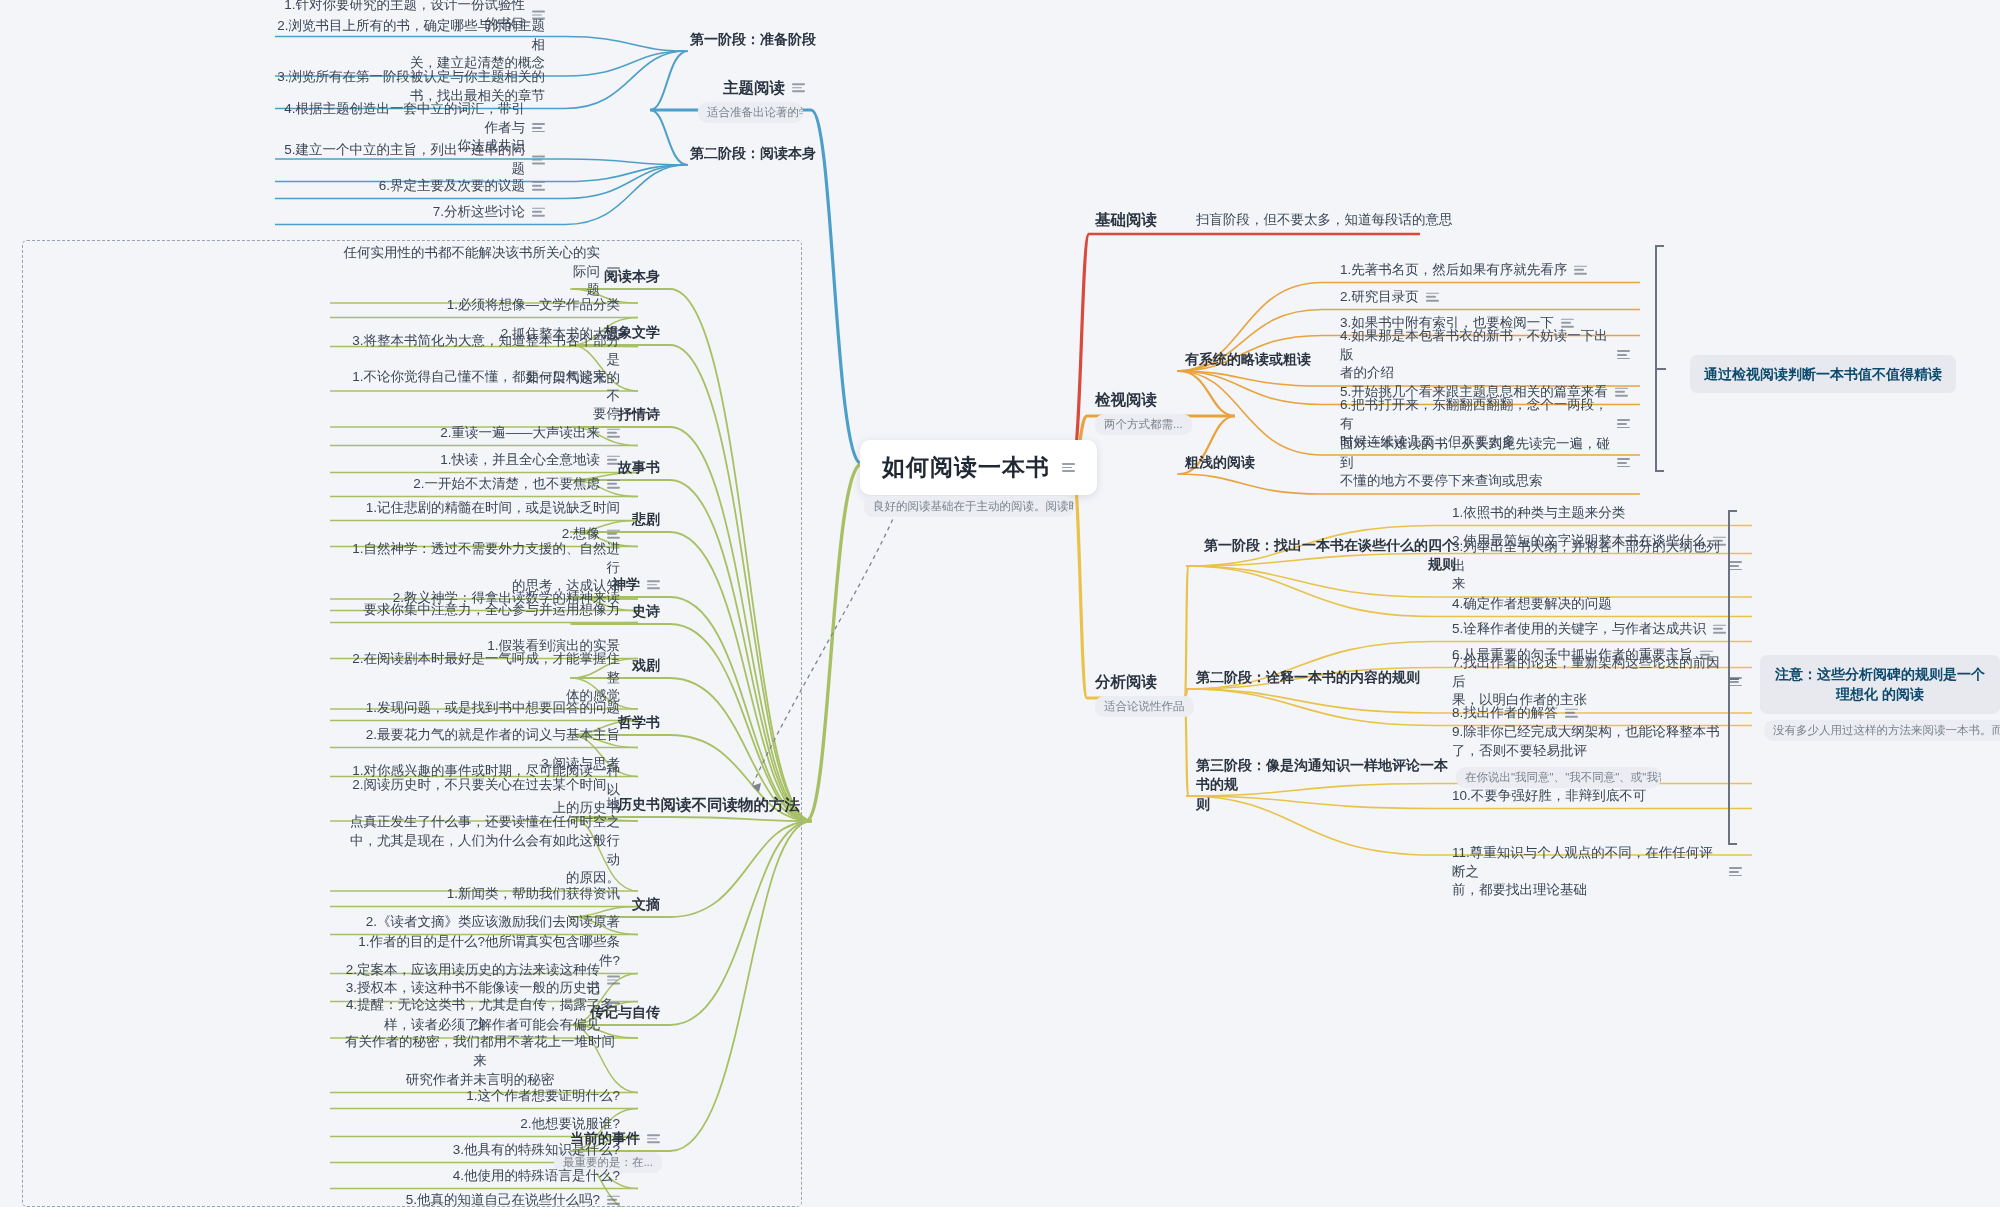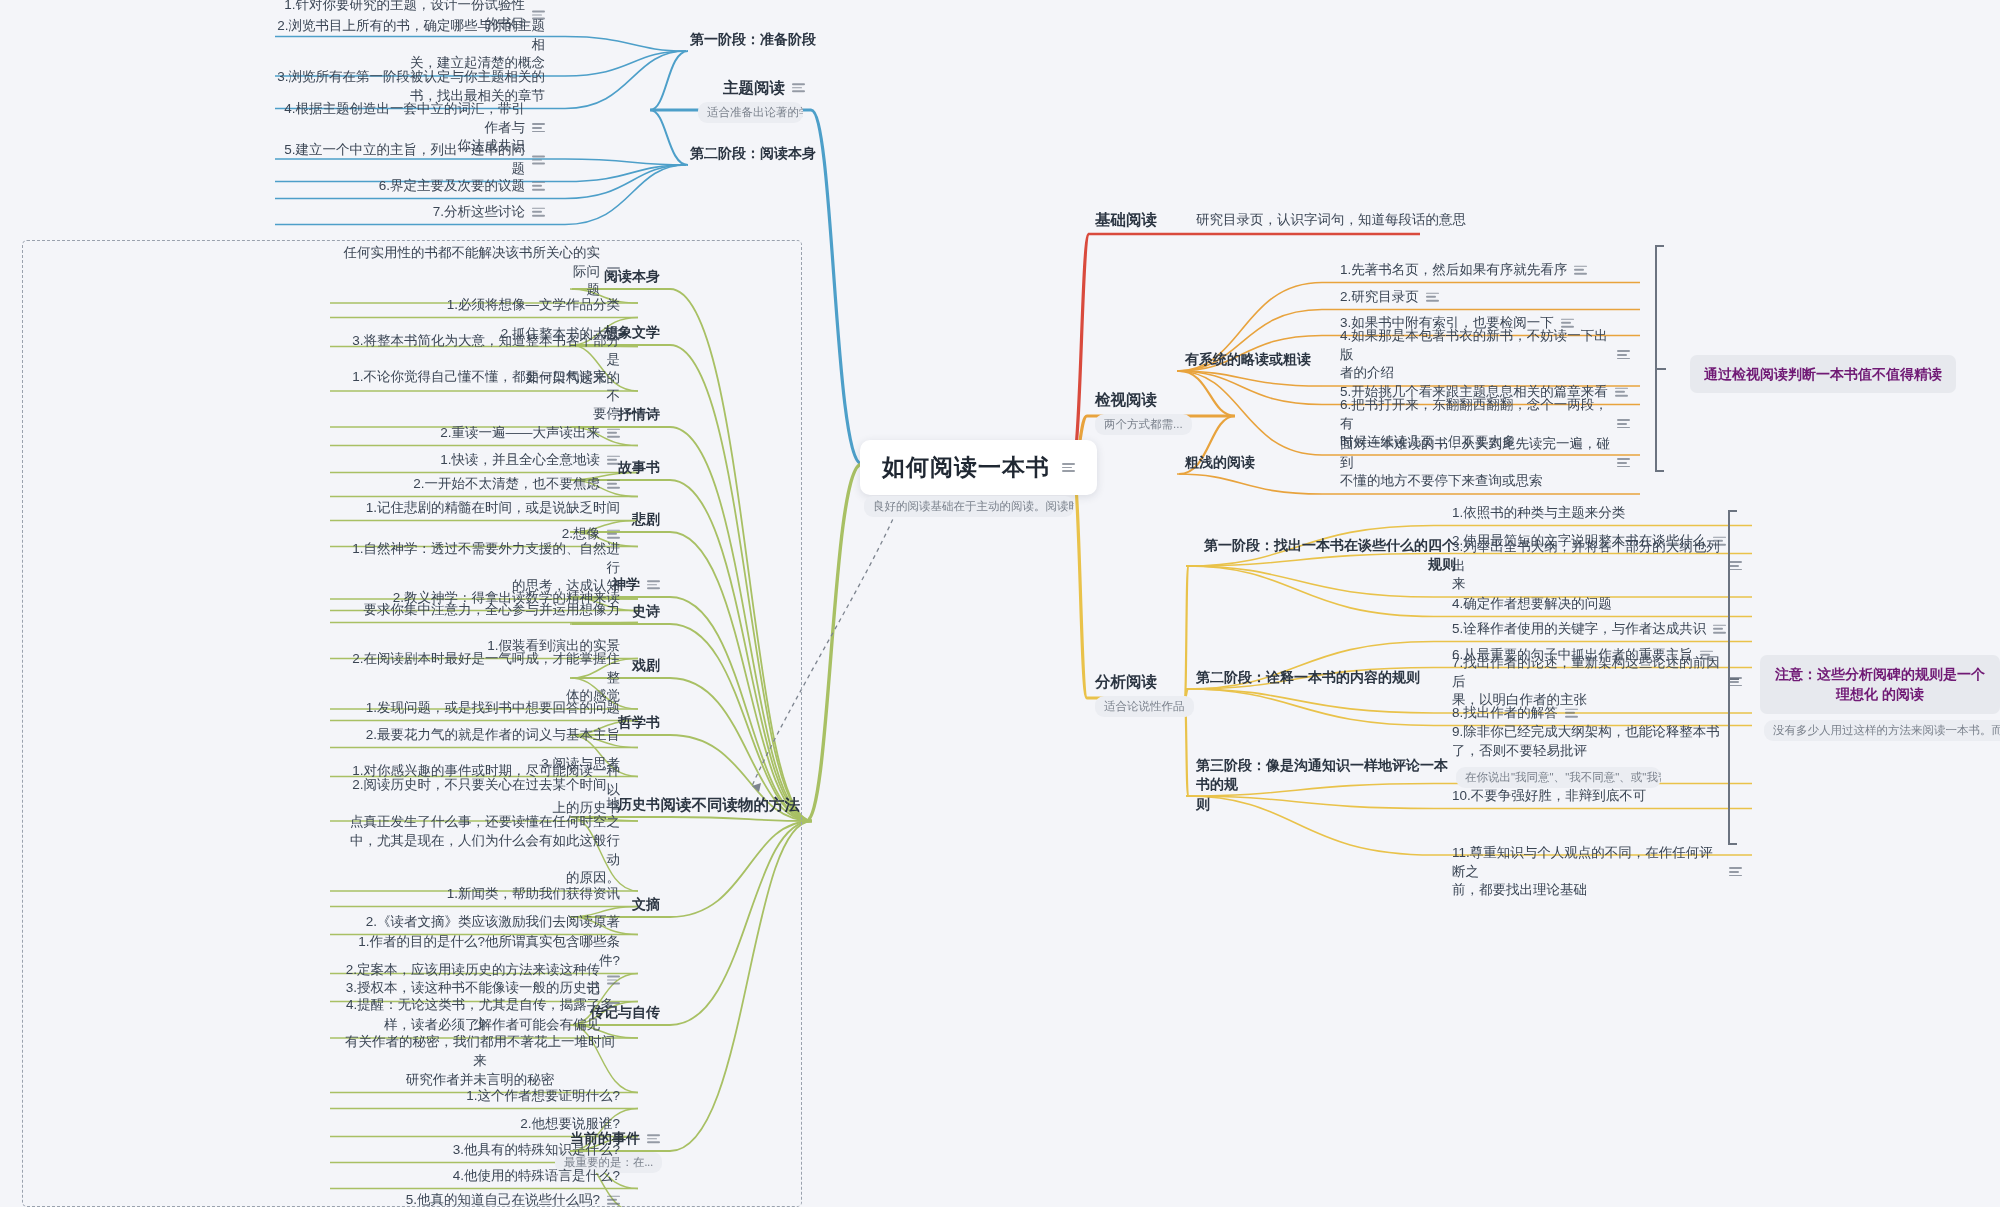--- a/index.html
+++ b/index.html
@@ -53,21 +53,21 @@
   .root .txt{ font-size:23px; font-weight:bold; color:#1f2732; letter-spacing:1px; }
 
   
   .summary{
     position:absolute;
     background:#e7e9ee;
     border-radius:7px;
     padding:9px 14px;
     font-size:14px;
     font-weight:bold;
-    color:#701a75;
+    color:#0c4a6e;
     text-align:center;
     line-height:1.45;
   }
 
   
   .menu-ico{
     display:inline-block; width:13px; height:9px; position:relative; flex:0 0 auto;
     opacity:.62;
   }
   .menu-ico i{ position:absolute; left:0; height:1.5px; background:#5b6472; border-radius:1px; display:block; }
@@ -269,21 +269,21 @@
       <div class="node leaf r" style="right: 1455px; flex-direction: row; top: 45px; transform: translateY(-50%); max-width: 270px;"><span class="txt" style="text-align: right;">2.浏览书目上所有的书，确定哪些与你的主题相
 关，建立起清楚的概念</span></div>
       <div class="node leaf r" style="right: 1455px; flex-direction: row; top: 87px; transform: translateY(-50%); max-width: 270px;"><span class="txt" style="text-align: right;">3.浏览所有在第一阶段被认定与你主题相关的
 书，找出最相关的章节</span></div>
       <div class="node leaf r" style="right: 1455px; flex-direction: row; top: 128px; transform: translateY(-50%); max-width: 270px;"><span class="txt" style="text-align: right;">4.根据主题创造出一套中立的词汇，带引作者与
 你达成共识</span><span class="menu-ico"><i></i><i></i><i></i></span></div>
       <div class="node leaf r" style="right: 1455px; flex-direction: row; top: 160px; transform: translateY(-50%); max-width: 270px;"><span class="txt" style="text-align: right;">5.建立一个中立的主旨，列出一连串的问题</span><span class="menu-ico"><i></i><i></i><i></i></span></div>
       <div class="node leaf r" style="right: 1455px; flex-direction: row; top: 186px; transform: translateY(-50%); max-width: 270px;"><span class="txt" style="text-align: right;">6.界定主要及次要的议题</span><span class="menu-ico"><i></i><i></i><i></i></span></div>
       <div class="node leaf r" style="right: 1455px; flex-direction: row; top: 212px; transform: translateY(-50%); max-width: 270px;"><span class="txt" style="text-align: right;">7.分析这些讨论</span><span class="menu-ico"><i></i><i></i><i></i></span></div>
       <div class="node topic-label" style="left: 1095px; top: 220px; transform: translateY(-50%);"><span class="txt">基础阅读</span></div>
-      <div class="node leaf" style="left: 1196px; top: 220px; transform: translateY(-50%);"><span class="txt">研究目录页，认识字词句，知道每段话的意思</span></div>
+      <div class="node leaf" style="left: 1196px; top: 220px; transform: translateY(-50%);"><span class="txt">扫盲阶段，但不要太多，知道每段话的意思</span></div>
       <div class="node topic-label" style="left: 1095px; top: 400px; transform: translateY(-50%);"><span class="txt">检视阅读</span></div>
       <div class="note" style="top: 414px; left: 1095px; max-width: 100px;">两个方式都需...</div>
       <div class="node branch-label" style="left: 1185px; top: 360px; transform: translateY(-50%);"><span class="txt">有系统的略读或粗读</span></div>
       <div class="node branch-label" style="left: 1185px; top: 463px; transform: translateY(-50%);"><span class="txt">粗浅的阅读</span></div>
       <div class="node leaf" style="left: 1340px; top: 270px; transform: translateY(-50%); max-width: 290px;"><span class="txt">1.先著书名页，然后如果有序就先看序</span><span class="menu-ico"><i></i><i></i><i></i></span></div>
       <div class="node leaf" style="left: 1340px; top: 297px; transform: translateY(-50%); max-width: 290px;"><span class="txt">2.研究目录页</span><span class="menu-ico"><i></i><i></i><i></i></span></div>
       <div class="node leaf" style="left: 1340px; top: 323px; transform: translateY(-50%); max-width: 290px; text-align: center;"><span class="txt">3.如果书中附有索引，也要检阅一下</span><span class="menu-ico"><i></i><i></i><i></i></span></div>
       <div class="node leaf" style="left: 1340px; top: 355px; transform: translateY(-50%); max-width: 290px;"><span class="txt">4.如果那是本包著书衣的新书，不妨读一下出版
 者的介绍</span><span class="menu-ico"><i></i><i></i><i></i></span></div>
       <div class="node leaf" style="left: 1340px; top: 392px; transform: translateY(-50%); max-width: 290px;"><span class="txt">5.开始挑几个看来跟主题息息相关的篇章来看</span><span class="menu-ico"><i></i><i></i><i></i></span></div>
@@ -374,20 +374,20 @@
       <div class="node leaf r" style="right: 1380px; flex-direction: row; top: 922px; transform: translateY(-50%); max-width: 280px;"><span class="txt" style="text-align: right;">2.《读者文摘》类应该激励我们去阅读原著</span></div>
       <div class="node branch-label" style="right: 1340px; flex-direction: row; top: 1013px; transform: translateY(-50%);"><span class="txt" style="text-align: right;">传记与自传</span></div>
       <div class="node leaf r" style="right: 1380px; flex-direction: row; top: 952px; transform: translateY(-50%); max-width: 280px;"><span class="txt" style="text-align: right;">1.作者的目的是什么?他所谓真实包含哪些条件?</span></div>
       <div class="node leaf r" style="right: 1380px; flex-direction: row; top: 980px; transform: translateY(-50%); max-width: 280px;"><span class="txt" style="text-align: right;">2.定案本，应该用读历史的方法来读这种传记</span><span class="menu-ico"><i></i><i></i><i></i></span></div>
       <div class="node leaf r" style="right: 1380px; flex-direction: row; top: 1007px; transform: translateY(-50%); max-width: 280px;"><span class="txt" style="text-align: right;">3.授权本，读这种书不能像读一般的历史书一
 样，读者必须了解作者可能会有偏见</span><span class="menu-ico"><i></i><i></i><i></i></span></div>
       <div class="node leaf r" style="right: 1380px; flex-direction: row; top: 1043px; transform: translateY(-50%); max-width: 280px;"><span class="txt" style="text-align: center;">4.提醒：无论这类书，尤其是自传，揭露了多少
 有关作者的秘密，我们都用不著花上一堆时间来
 研究作者并未言明的秘密</span></div>
       <div class="node branch-label" style="right: 1340px; flex-direction: row; top: 1139px; transform: translateY(-50%);"><span class="txt" style="text-align: right;">当前的事件</span><span class="menu-ico"><i></i><i></i><i></i></span></div>
-      <div class="note" style="top: 1152px; right: 1338px; max-width: 120px; font-family: Liberation Serif, serif;">最重要的是：在...</div>
+      <div class="note" style="top: 1152px; right: 1338px; max-width: 120px;">最重要的是：在...</div>
       <div class="node leaf r" style="right: 1380px; flex-direction: row; top: 1096px; transform: translateY(-50%); max-width: 280px;"><span class="txt" style="text-align: right;">1.这个作者想要证明什么?</span></div>
       <div class="node leaf r" style="right: 1380px; flex-direction: row; top: 1124px; transform: translateY(-50%); max-width: 280px;"><span class="txt" style="text-align: right;">2.他想要说服谁?</span></div>
       <div class="node leaf r" style="right: 1380px; flex-direction: row; top: 1150px; transform: translateY(-50%); max-width: 280px;"><span class="txt" style="text-align: right;">3.他具有的特殊知识是什么?</span></div>
       <div class="node leaf r" style="right: 1380px; flex-direction: row; top: 1176px; transform: translateY(-50%); max-width: 280px;"><span class="txt" style="text-align: right;">4.他使用的特殊语言是什么?</span></div>
       <div class="node leaf r" style="right: 1380px; flex-direction: row; top: 1200px; transform: translateY(-50%); max-width: 280px;"><span class="txt" style="text-align: right;">5.他真的知道自己在说些什么吗?</span><span class="menu-ico"><i></i><i></i><i></i></span></div>
     </div>
 </div>
 
 </body></html>

